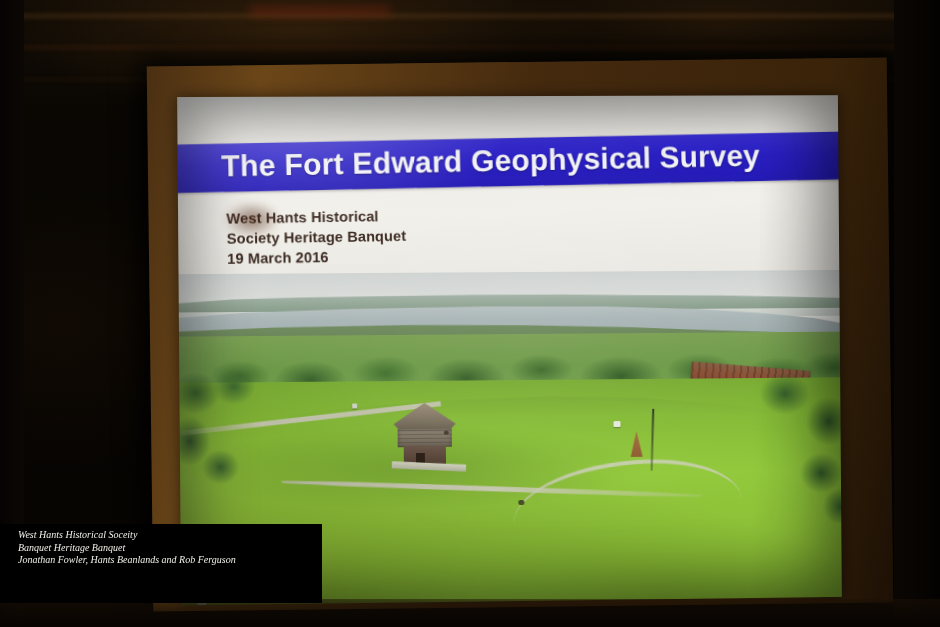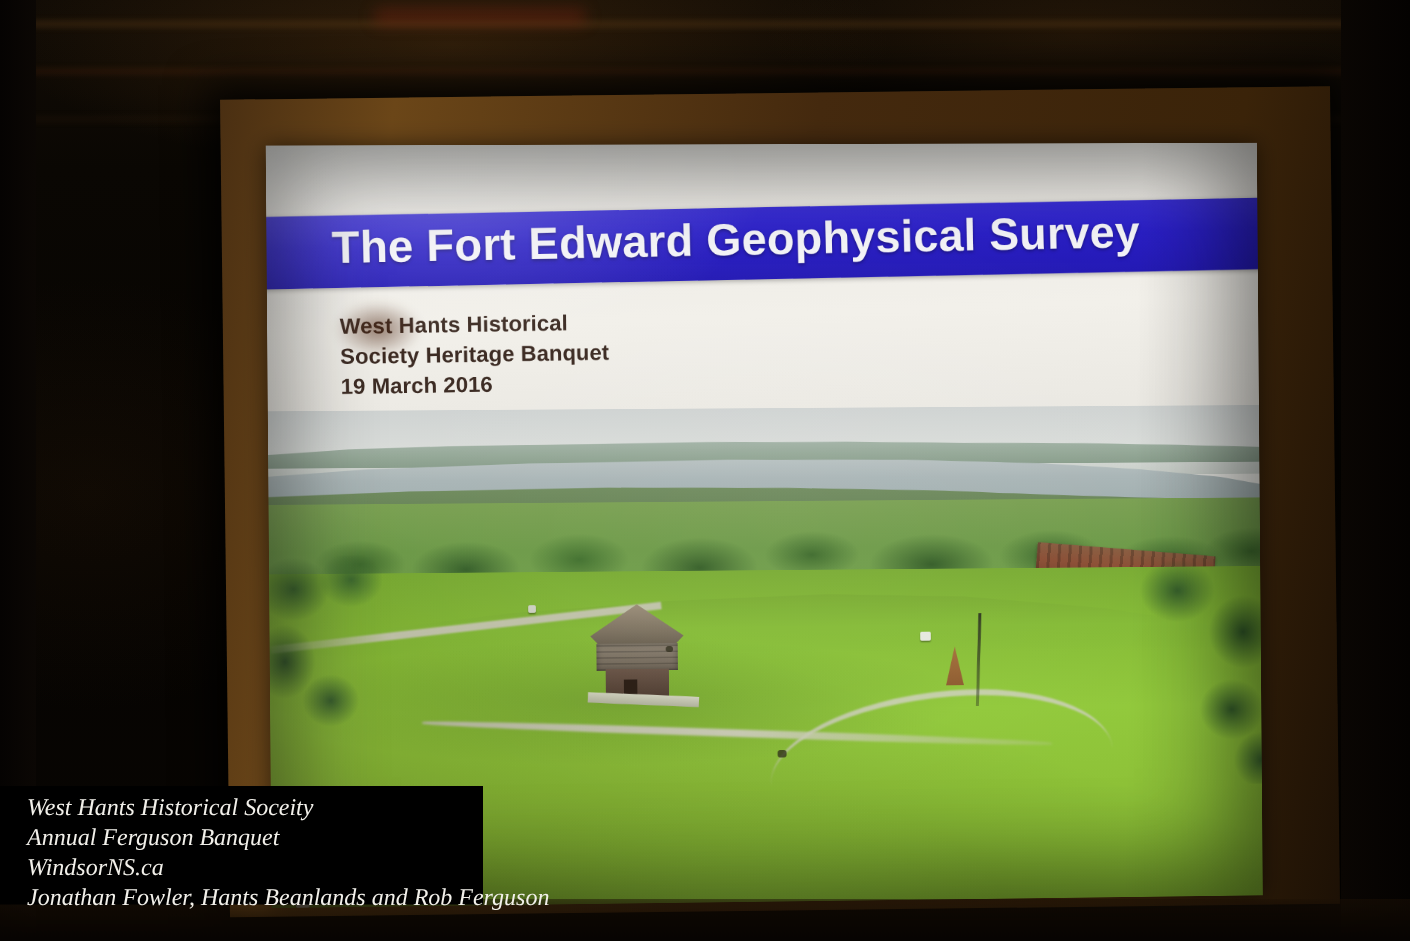--- a/index.html
+++ b/index.html
@@ -171,21 +171,21 @@
 
   
   .hand-shadow{position:absolute;left:38px;top:98px;width:70px;height:48px;
       background:radial-gradient(ellipse 40px 26px at 50% 50%, rgba(70,30,10,.55), rgba(70,30,10,0) 72%);
       filter:blur(3px);pointer-events:none;}
 
   
   .caption-box{position:absolute;left:0;top:524px;width:322px;height:79px;
       background:#000;}
   .caption-box .cl{font-family:"Liberation Serif",serif;font-style:italic;
-      font-size:16px;line-height:1.255;color:#f2f0ea;white-space:nowrap;
+      font-size:10px;line-height:1.255;color:#f2f0ea;white-space:nowrap;
       padding-left:18px;}
   .caption-box .cl:first-child{padding-top:5px;}
 
   
   .pillar-l{position:absolute;left:0;top:0;width:24px;height:627px;
       background:linear-gradient(90deg,#050302,#0b0704);}
   .pillar-r{position:absolute;right:0;top:0;width:46px;height:627px;
       background:linear-gradient(270deg,#040201,#0a0603);}
   .floor{position:absolute;left:0;bottom:0;width:100%;height:28px;
       background:linear-gradient(180deg,rgba(30,18,6,.5),#070402);}
@@ -258,18 +258,17 @@
       <div class="hand-shadow"></div>
     </div>
   </div>
 
   <div class="pillar-l"></div>
   <div class="pillar-r"></div>
   <div class="floor"></div>
 
   <div class="caption-box">
     <div class="cl">West Hants Historical Soceity</div>
-    <div class="cl">Annual Ferguson Banquet</div>
-    <div class="cl">WindsorNS.ca</div>
+    <div class="cl">Banquet Heritage Banquet</div>
     <div class="cl">Jonathan Fowler, Hants Beanlands and Rob Ferguson</div>
   </div>
 
 </div>
 
 </body></html>

